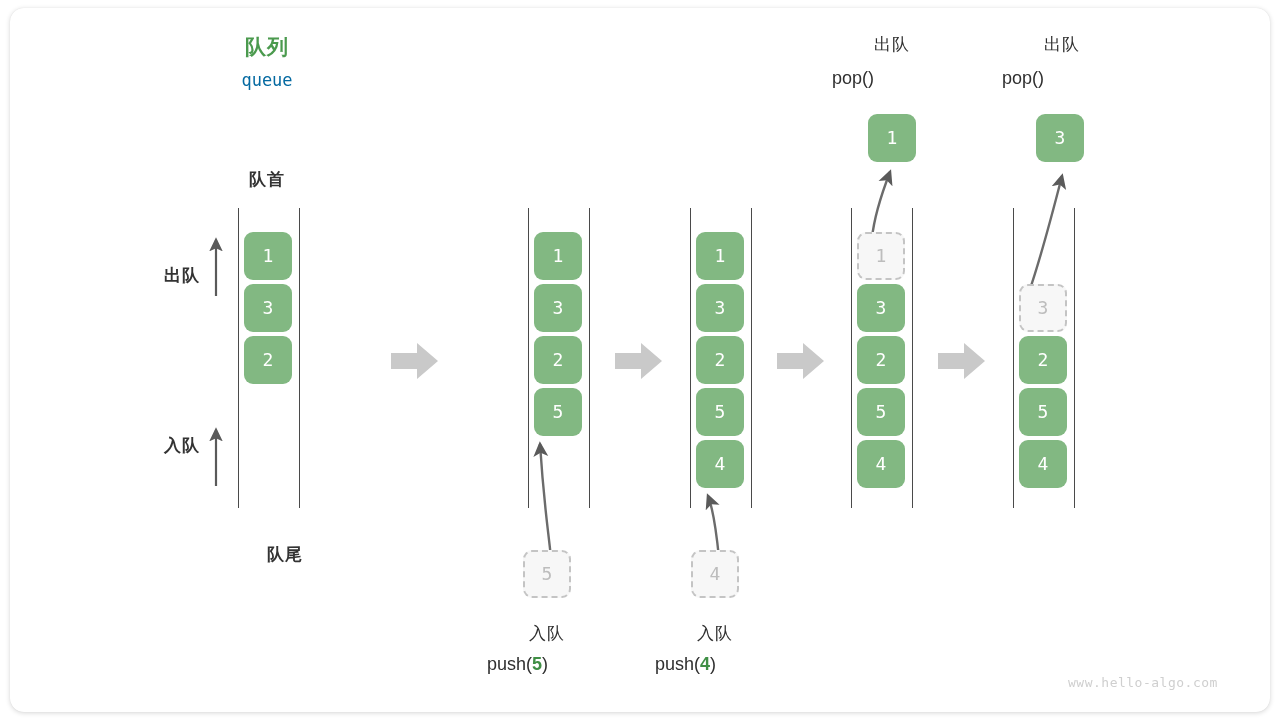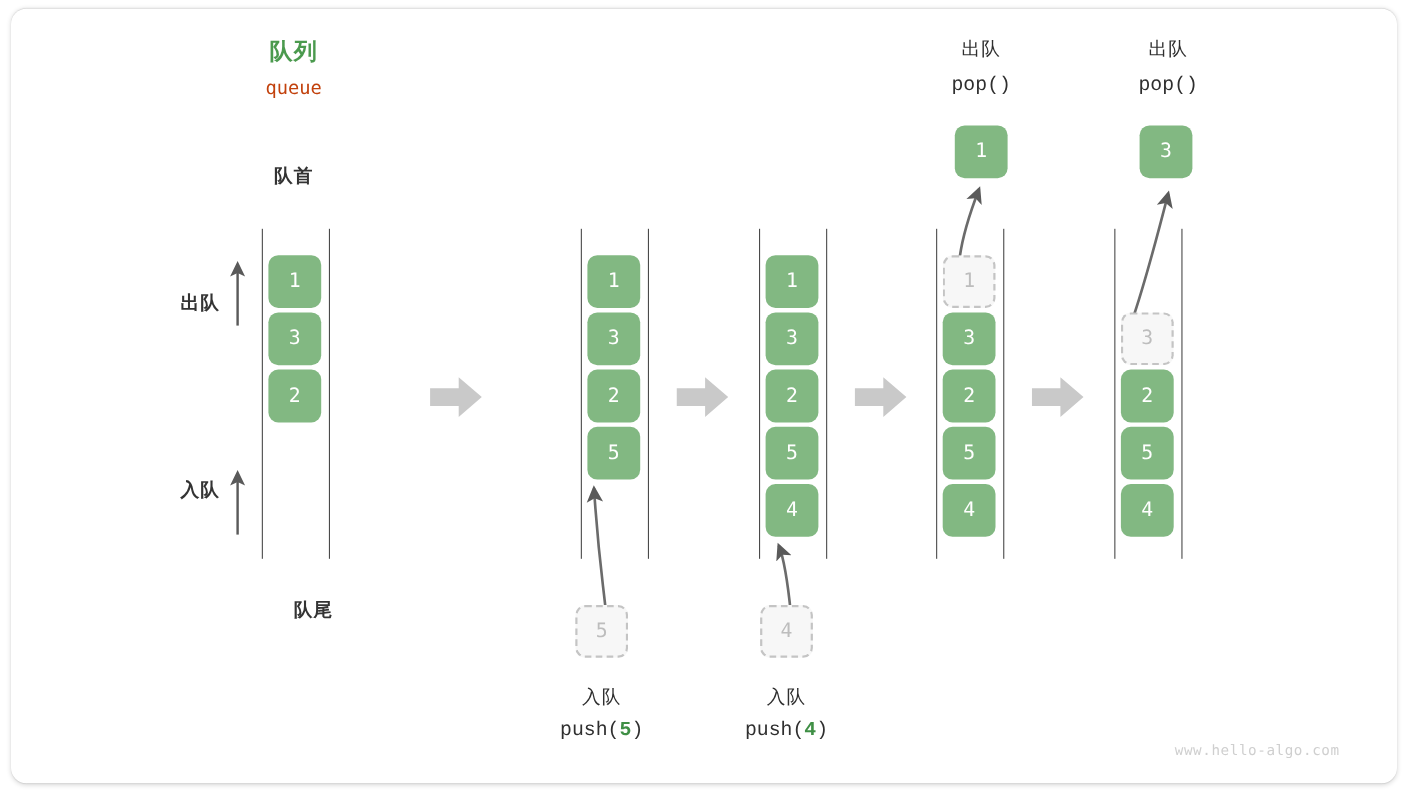--- a/index.html
+++ b/index.html
@@ -37,21 +37,21 @@
     font-size: 21px;
     font-weight: bold;
     color: #4b9a4e;
     text-align: center;
     white-space: nowrap;
     letter-spacing: 1px;
   }
   .title-en {
     font-family: "DejaVu Sans Mono", "Liberation Mono", monospace;
     font-size: 17px;
-    color: #c2410c;
+    color: #0369a1;
     text-align: center;
     white-space: nowrap;
   }
   .head-label {
     font-size: 17px;
     font-weight: bold;
     color: #333333;
     text-align: center;
     white-space: nowrap;
     letter-spacing: 1px;
@@ -65,24 +65,24 @@
     letter-spacing: 1px;
   }
   .op-cn {
     font-size: 17px;
     color: #2f2f2f;
     text-align: center;
     white-space: nowrap;
     letter-spacing: 1px;
   }
   .op-code {
-    font-family: Liberation Mono, monospace;
+    font-family: Liberation Sans, sans-serif;
     font-size: 18px;
     color: #2f2f2f;
-    text-align: center;
+    text-align: left;
     white-space: nowrap;
   }
   .op-code .arg { color: #3f8f45; font-weight: bold; }
 
   .watermark {
     font-family: "DejaVu Sans Mono", "Liberation Mono", monospace;
     font-size: 13px;
     color: #cfcfcf;
     white-space: nowrap;
     letter-spacing: 0.5px;
@@ -179,21 +179,21 @@
   </div>
   <div class="abs" style="left:938px; top:341px; width:48px; height:40px;">
     <svg viewBox="0 0 48 40" width="48" height="40">
       <path d="M0,12 L26,12 L26,2 L47,20 L26,38 L26,28 L0,28 Z" fill="#c9c9c9"></path>
     </svg>
   </div>
 
   <div class="abs title-cn" style="left:207px; top:33px; width:120px;">队列</div>
   <div class="abs title-en" style="left:207px; top:70px; width:120px;">queue</div>
 
-  <div class="abs head-label" style="left:207px; top:148px; width:120px;">队首</div>
+  <div class="abs head-label" style="left:207px; top:168px; width:120px;">队首</div>
   <div class="abs head-label" style="left:225px; top:543px; width:120px;">队尾</div>
 
   <div class="abs side-label" style="left:130px; top:264px; width:70px;">出队</div>
   <div class="abs side-label" style="left:130px; top:434px; width:70px;">入队</div>
 
   <div class="abs" style="left:238px; top:208px; width:62px; height:300px;">
     <div class="rail" style="left:0px; top:0px; height:300px;"></div>
     <div class="rail" style="left:61px; top:0px; height:300px;"></div>
     <div class="cell" style="left:6px; top:24px;">1</div>
     <div class="cell" style="left:6px; top:76px;">3</div>

